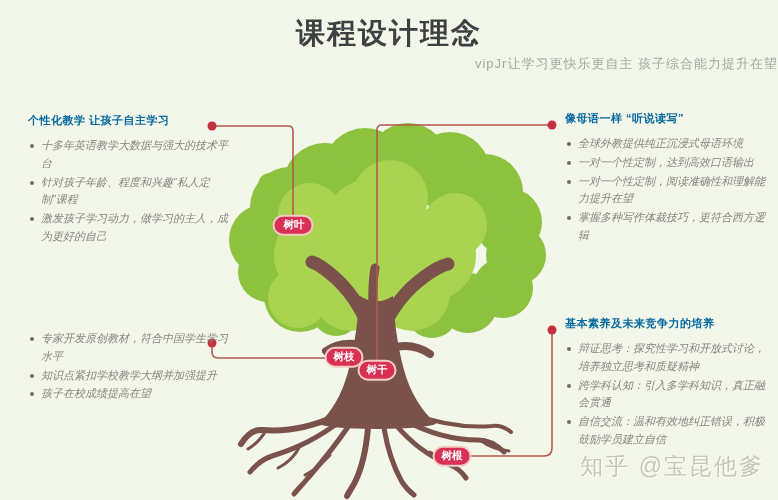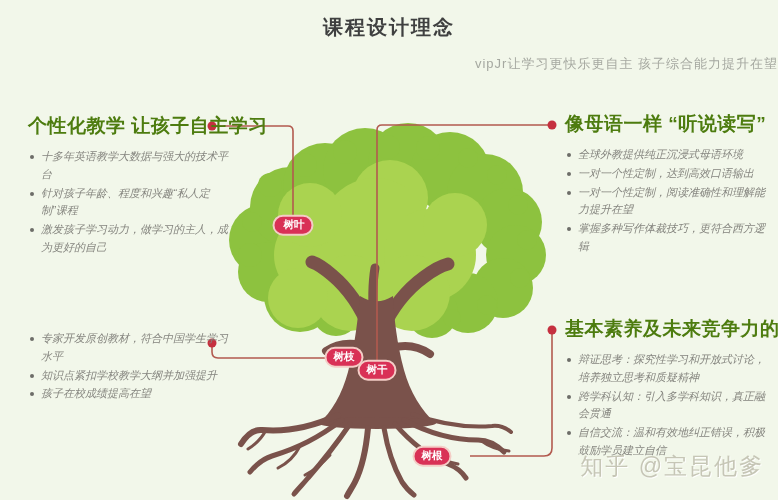--- a/index.html
+++ b/index.html
@@ -4,31 +4,31 @@
 <style>
   * { margin:0; padding:0; box-sizing:border-box; }
   html,body { width:778px; height:500px; }
   body { font-family:"Liberation Sans","DejaVu Sans",sans-serif; }
   .canvas {
     position:relative; width:778px; height:500px;
     background:#f2f7ea; overflow:hidden;
   }
   .page-title {
     position:absolute; top:14px; left:0; width:778px;
-    text-align:center; font-size:20px; font-weight:bold;
+    text-align:center; font-size:29px; font-weight:bold;
     color:#3f4040; letter-spacing:2px;
   }
   .page-subtitle {
     position:absolute; top:55px; left:0; width:778px;
     text-align:right; font-size:13px; color:#a5a8a0; letter-spacing:1px;
   }
   .tree-svg { position:absolute; left:0; top:0; width:778px; height:500px; }
   .block { position:absolute; }
   .block h2 {
-    font-size:19px; font-weight:bold; color:#4d7c0f;
+    font-size:11px; font-weight:bold; color:#0369a1;
     letter-spacing:0.5px; margin-bottom:9px; white-space:nowrap;
   }
   .block ul { list-style:none; }
   .block li {
     position:relative; padding-left:13px;
     font-size:11px; line-height:1.62; color:#85857f; margin-bottom:1px;font-style:italic;
   }
   .block li::before {
     content:""; position:absolute; left:2px; top:7px;
     width:4px; height:4px; border-radius:50%; background:#6d6d68;
@@ -39,21 +39,21 @@
   .block-bottom-right { left:565px; top:316px; width:202px; }
   .pill {
     position:absolute; transform:translate(-50%,-50%);
     background:#d93156; border:2px solid #f4cdc6; border-radius:11px;
     color:#ffffff; font-size:10.5px; font-weight:bold;
     padding:1px 7px 2px; white-space:nowrap; line-height:1.3;
   }
   .pill-leaves  { left:293px; top:225px;padding-left:9px; }
   .pill-branch  { left:344px; top:357px; }
   .pill-trunk   { left:377px; top:370px; }
-  .pill-roots   { left:432px; top:456px; }
+  .pill-roots   { left:452px; top:456px; }
   .watermark {
     position:absolute; right:14px; top:451px;
     font-size:23px; color:#c6c6b6; letter-spacing:2px;
     text-shadow:1px 1px 0 rgba(255,255,255,0.9);
   }
 </style>
 </head>
 <body>
 
 <div class="canvas">

